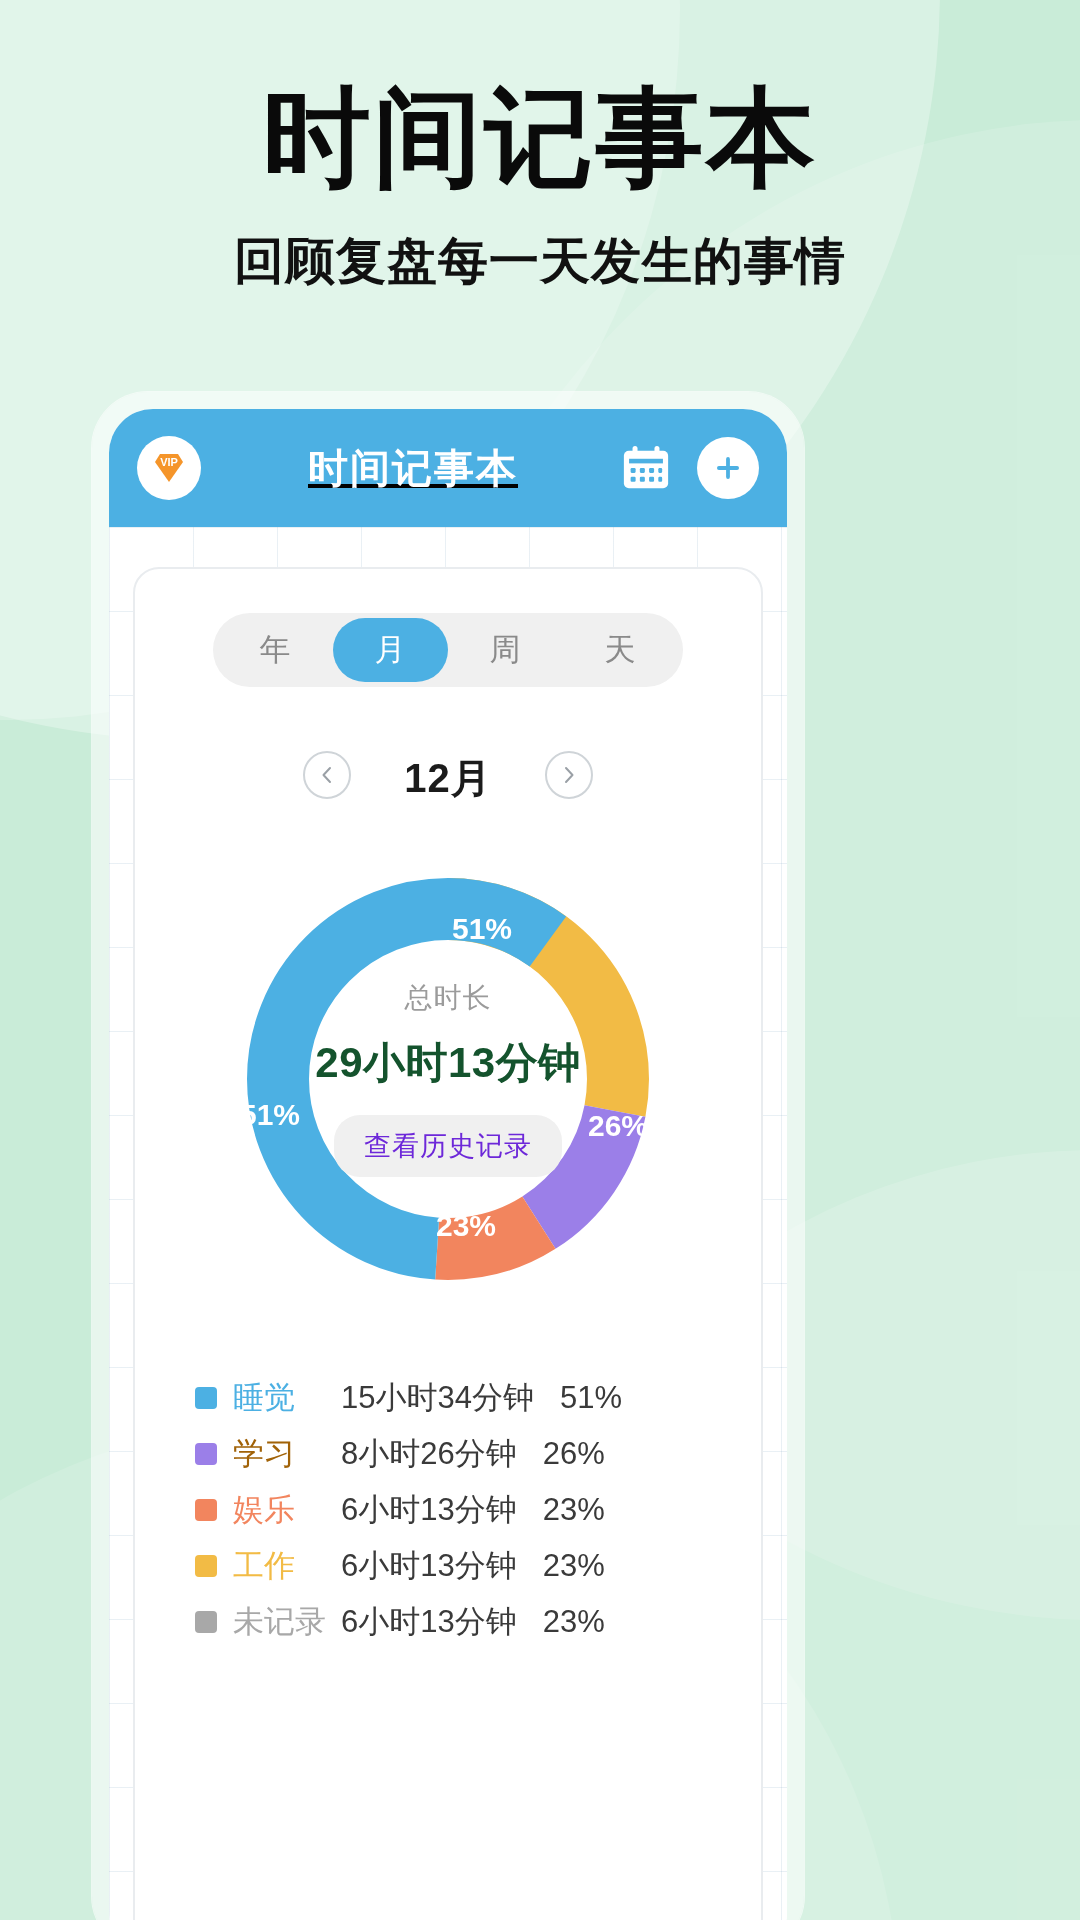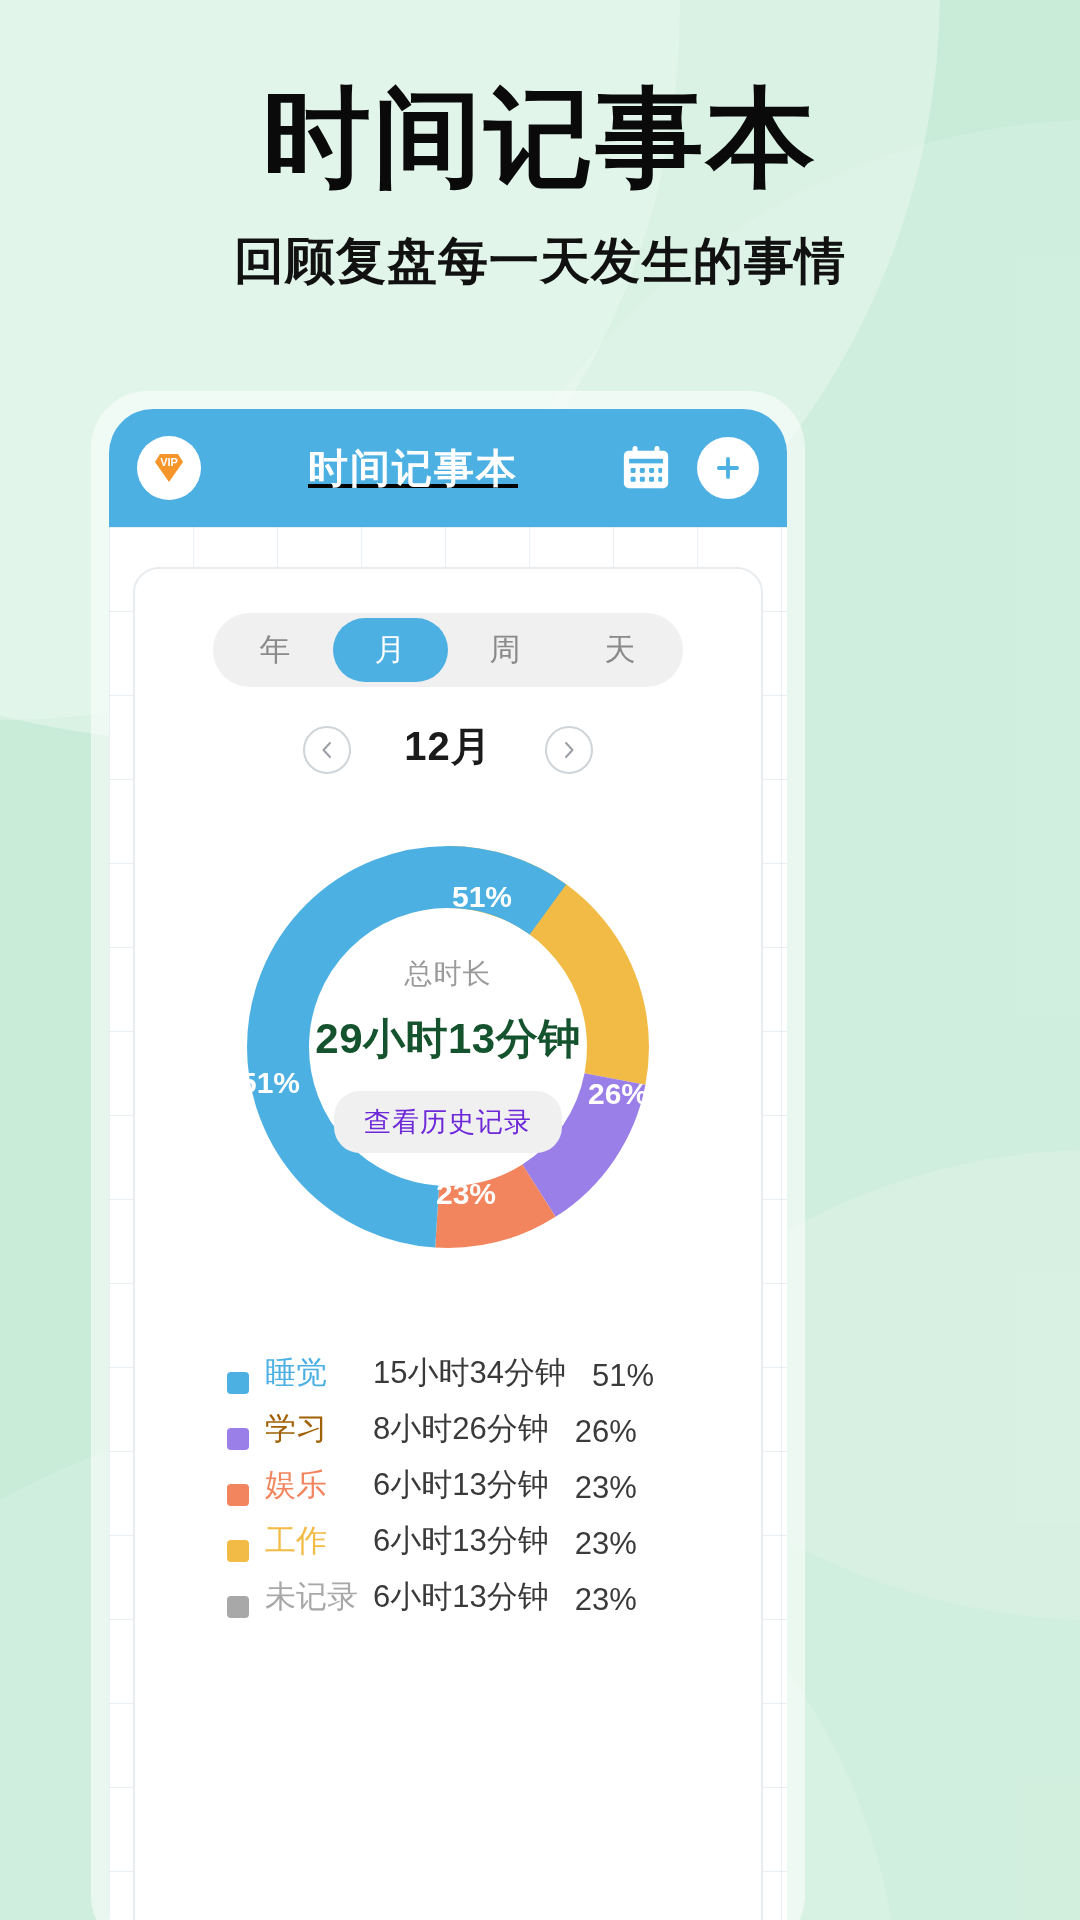--- a/index.html
+++ b/index.html
@@ -170,23 +170,23 @@
     border-radius: 32px;
     display: flex; align-items: center; justify-content: center;
     font-size: 31px;
     color: #8a8a8a;
     letter-spacing: 1px;
   }
   .seg.active { background: #4cb0e3; color: #fff; font-weight: normal; }
 
   
   .month-nav {
-    margin-top: 32px;
+    margin-top: 64px;
     display: flex;
-    align-items: flex-end;
+    align-items: flex-start;
     justify-content: center;
     gap: 42px;
   }
   .nav-arrow {
     width: 48px; height: 48px;
     border-radius: 50%;
     border: 2px solid #cfd4d8;
     display: flex; align-items: center; justify-content: center;
     color: #9aa0a6;
     font-size: 26px;
@@ -203,21 +203,21 @@
 
   
   .donut-area {
     margin-top: 48px;
     position: relative;
     height: 460px;
   }
   .donut-svg { position: absolute; left: 50%; top: 0; transform: translateX(-50%); }
   .donut-center {
     position: absolute;
-    left: 50%; top: 232px;
+    left: 50%; top: 224px;
     transform: translate(-50%, -50%);
     width: 330px;
     text-align: center;
   }
   .total-label { font-size: 28px; color: #9b9b9b; letter-spacing: 1px; }
   .total-value {
     margin-top: 18px;
     font-size: 42px;
     font-weight: bold;
     color: #14532d;
@@ -238,23 +238,23 @@
     position: absolute;
     color: #fff;
     font-size: 30px;
     font-weight: bold;
   }
 
   
   .legend { margin-top: 56px; padding: 0 0 0 0; }
   .legend-row {
     display: flex;
-    align-items: flex-end;
+    align-items: center;
     height: 56px;
-    padding-left: 92px;
+    padding-left: 60px;
   }
   .legend-dot {
     width: 22px; height: 22px;
     border-radius: 4px;
     flex: 0 0 auto;
     margin-right: 16px;
   }
   .legend-name {
     width: 108px;
     font-size: 31px;

